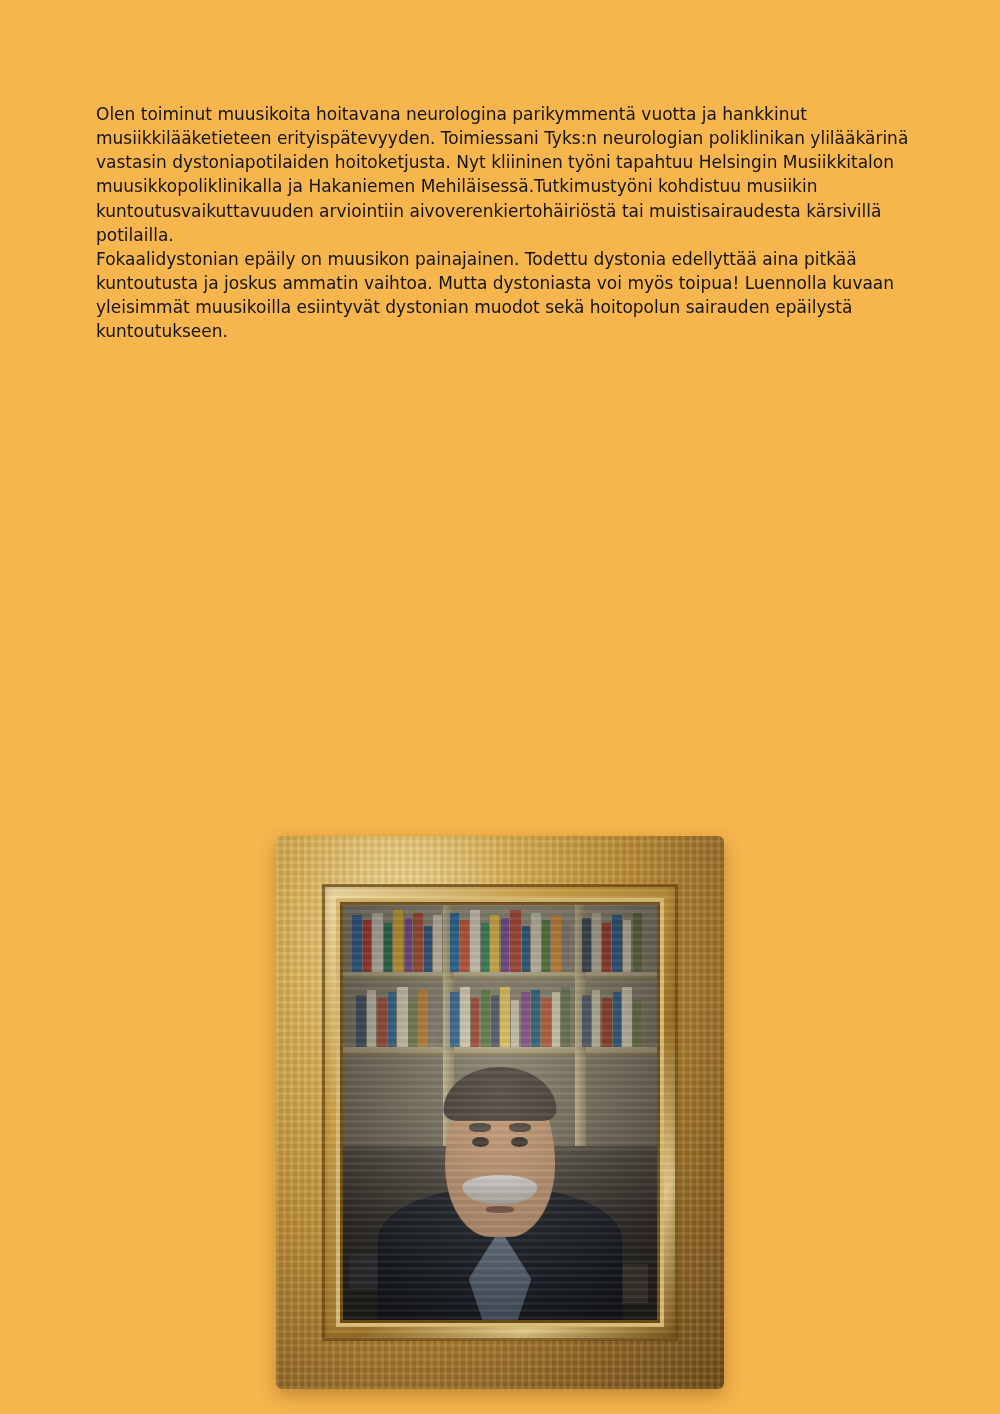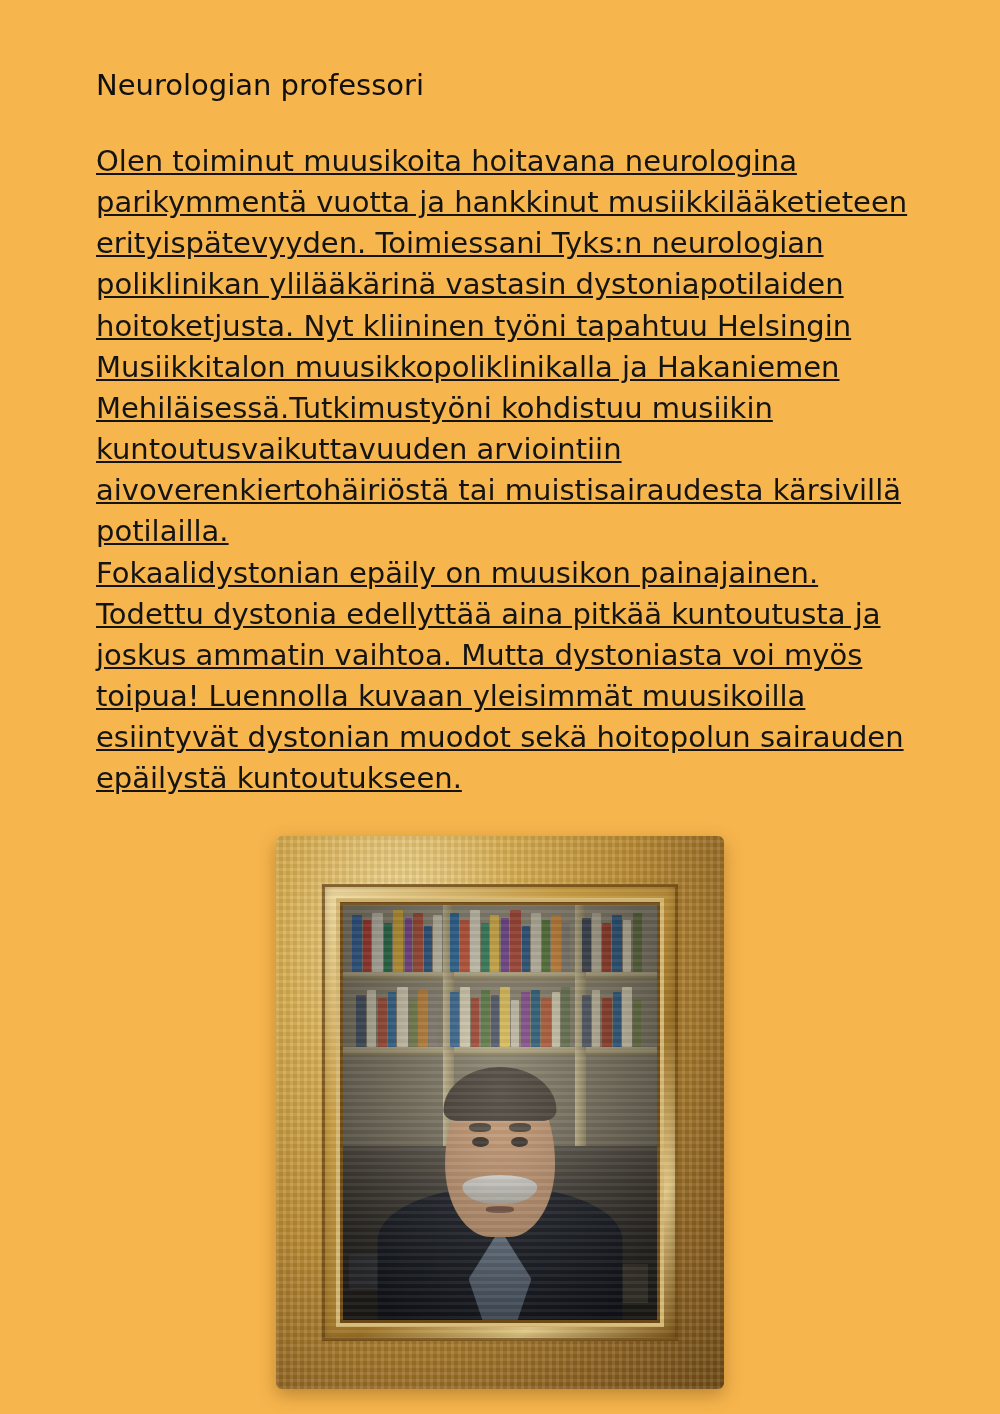--- a/index.html
+++ b/index.html
@@ -52,25 +52,24 @@
     width: 845px;
   }
   .talk-title > span {
     display: inline;
   }
   .abstract {
     margin-top: 36px;
     width: 830px;
   }
   .abstract p {
-    font-size: 29px;
+    font-size: 17px;
     color: #141414;
     line-height: 1.42;
     margin: 0;
-    text-decoration: underline;
   }
   .portrait-wrap {
     position: absolute;
     left: 276px;
     top: 836px;
     width: 448px;
     height: 553px;
   }
   .frame-outer {
     position: relative;
@@ -272,21 +271,20 @@
   }
 </style>
 </head>
 <body>
 
 <div class="page">
 
   <div class="content">
 
 
-    <div class="speaker-role">Neurologian professori</div>
 
 
     <div class="abstract">
       <p>Olen toiminut muusikoita hoitavana neurologina parikymmentä vuotta ja hankkinut musiikkilääketieteen erityispätevyyden. Toimiessani Tyks:n neurologian poliklinikan ylilääkärinä vastasin dystoniapotilaiden hoitoketjusta. Nyt kliininen työni tapahtuu Helsingin Musiikkitalon muusikkopoliklinikalla ja Hakaniemen Mehiläisessä.Tutkimustyöni  kohdistuu musiikin kuntoutusvaikuttavuuden arviointiin aivoverenkiertohäiriöstä tai muistisairaudesta kärsivillä potilailla.</p>
       <p>Fokaalidystonian epäily on muusikon painajainen. Todettu dystonia edellyttää aina pitkää kuntoutusta ja joskus ammatin vaihtoa. Mutta dystoniasta voi myös toipua! Luennolla kuvaan yleisimmät muusikoilla esiintyvät dystonian muodot sekä hoitopolun sairauden epäilystä kuntoutukseen.</p>
     </div>
 
   </div>
 
   <div class="portrait-wrap">

